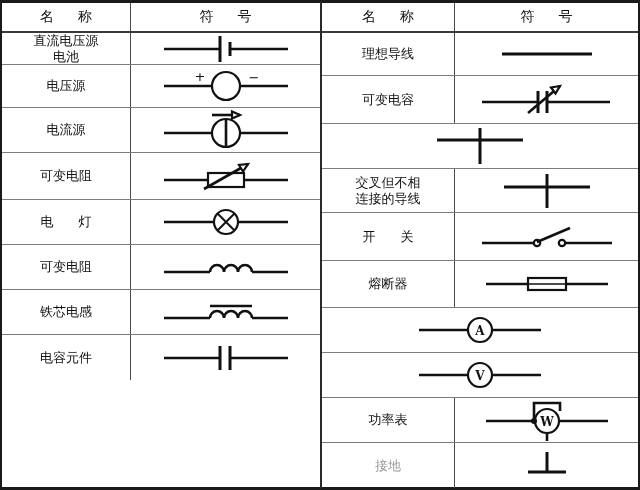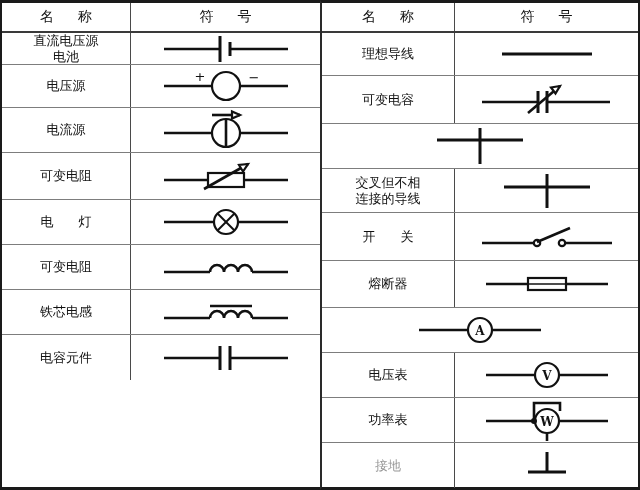--- a/index.html
+++ b/index.html
@@ -307,23 +307,20 @@
         <svg width="150" height="32" viewBox="0 0 150 32">
           <line class="ln" x1="14" y1="16" x2="62" y2="16"></line>
           <circle class="shape" cx="75" cy="16" r="12"></circle>
           <text class="glyph-m" x="75" y="20.5" text-anchor="middle">A</text>
           <line class="ln" x1="88" y1="16" x2="136" y2="16"></line>
         </svg>
       </div>
     </div>
 
     <div class="row" style="height:45px">
-      <div class="c-name">
-        <span class="name-txt">电压表</span>
-      </div>
       <div class="c-sym">
         <svg width="150" height="32" viewBox="0 0 150 32">
           <line class="ln" x1="14" y1="16" x2="62" y2="16"></line>
           <circle class="shape" cx="75" cy="16" r="12"></circle>
           <text class="glyph-m" x="75" y="20.5" text-anchor="middle">V</text>
           <line class="ln" x1="88" y1="16" x2="136" y2="16"></line>
         </svg>
       </div>
     </div>
 

